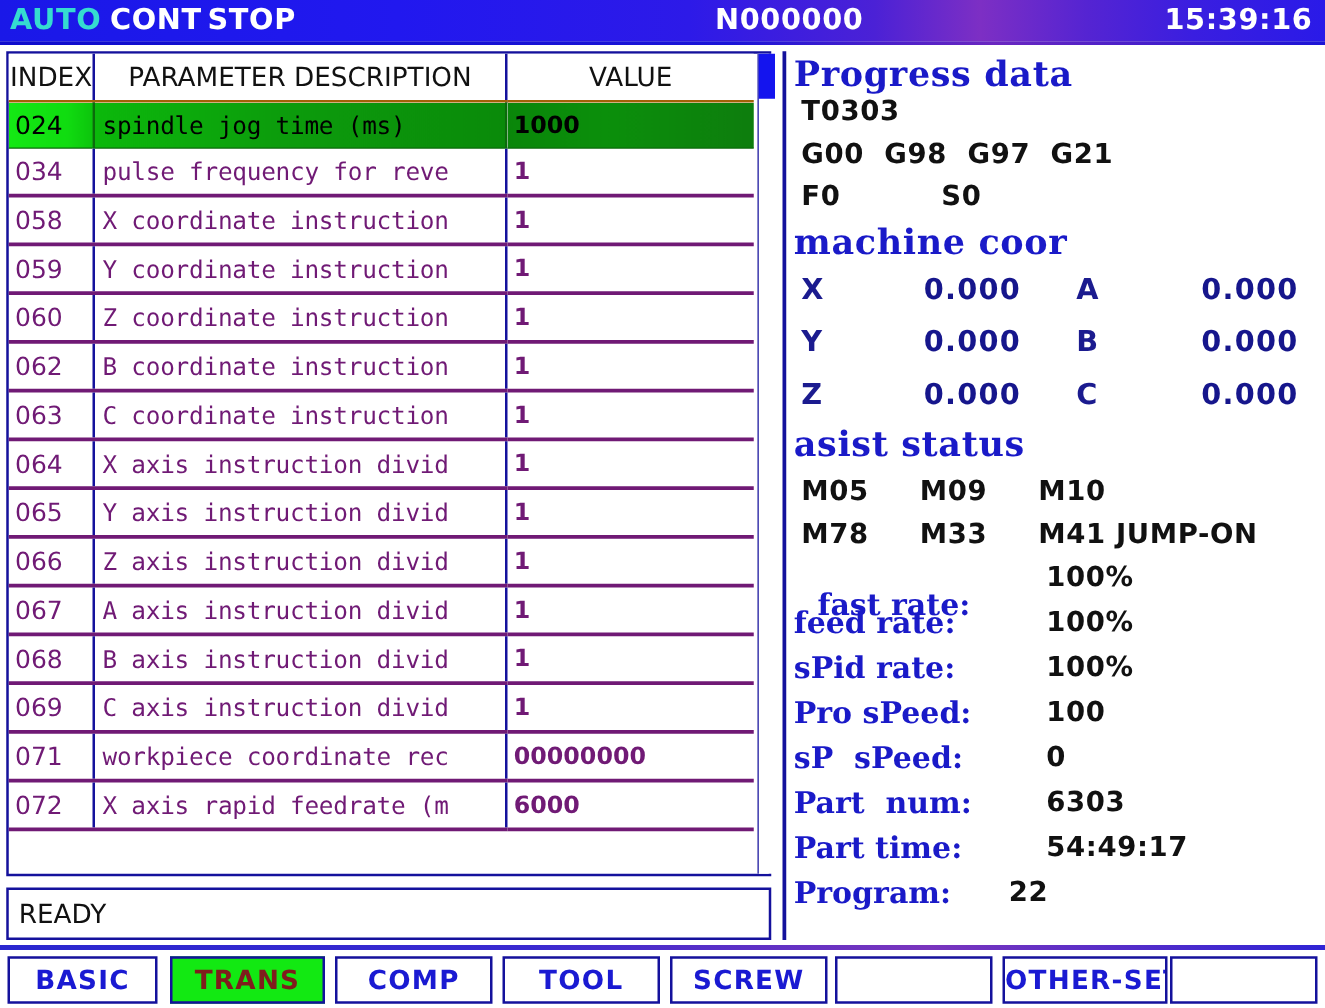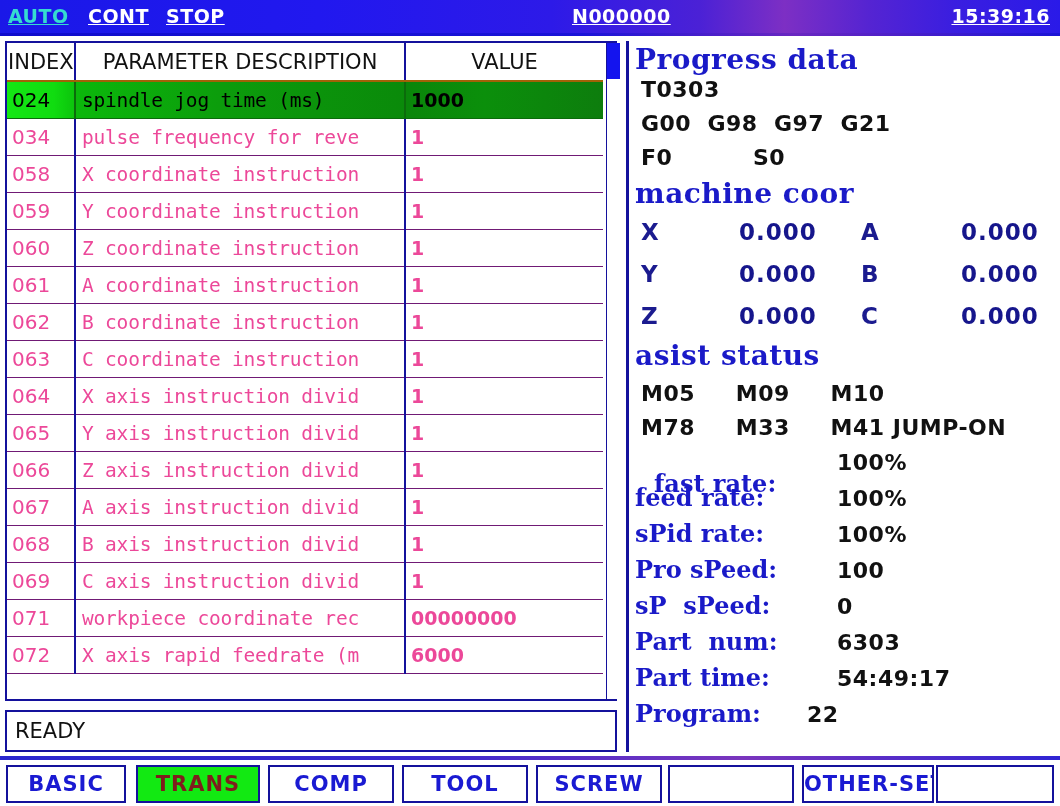--- a/index.html
+++ b/index.html
@@ -28,25 +28,24 @@
     background: linear-gradient(90deg,
         #1a18e8 0%, #2118ef 30%, #2d1ae8 52%,
         #4b21d6 66%, #7d2fc4 74%, #5524d2 82%,
         #3a1ee0 90%, #2a1ae8 100%);
     color: #ffffff;
   }
   #topbar .tb {
     position: absolute;
     font-family: "DejaVu Sans", sans-serif;
     font-weight: bold;
-    font-size: 19px;
+    font-size: 23px;
     line-height: 33px;
     letter-spacing: 0.5px;
     white-space: pre;
-    text-decoration: underline;
   }
   #tb-mode   { left: 8px;  color: #35dcd0; }
   #tb-cont   { left: 88px; color: #ffffff; }
   #tb-stop   { left: 166px; color: #ffffff; }
   #tb-block  { left: 572px; color: #ffffff; }
   #tb-clock  { right: 10px; color: #ffffff; }
 
   
   #topbar-edge {
     position: absolute;
@@ -84,23 +83,23 @@
     color: #111111;
     background: #ffffff;
     text-align: center;
     letter-spacing: 0px;
   }
   #ptable th.last { border-right: none; margin-left: 41px; }
 
   #ptable td {
     height: 36px;
     border-right: 2px solid #14119c;
-    border-bottom: 1px solid #701a75;
+    border-bottom: 3px solid #701a75;
     font-size: 19.5px;
-    color: #ec4899;
+    color: #701a75;
     background: #ffffff;
     white-space: nowrap;
     overflow: hidden;
     padding: 0;
   }
   #ptable td.last { border-right: none; margin-left: 36px; }
 
   #ptable td.idx  { text-align: left; padding-left: 5px; font-family: "DejaVu Sans", sans-serif; font-size: 20px; }
   #ptable td.desc { text-align: left; padding-left: 6px; letter-spacing: -0.2px; }
   #ptable td.val  { text-align: left; padding-left: 5px; font-family: "DejaVu Sans", sans-serif; font-weight: bold; font-size: 19px; }
@@ -289,25 +288,20 @@
             <td class="idx">059</td>
             <td class="desc">Y coordinate instruction</td>
             <td class="val last">1</td>
           </tr>
           <tr>
             <td class="idx">060</td>
             <td class="desc">Z coordinate instruction</td>
             <td class="val last">1</td>
           </tr>
           <tr>
-            <td class="idx">061</td>
-            <td class="desc">A coordinate instruction</td>
-            <td class="val last">1</td>
-          </tr>
-          <tr>
             <td class="idx">062</td>
             <td class="desc">B coordinate instruction</td>
             <td class="val last">1</td>
           </tr>
           <tr>
             <td class="idx">063</td>
             <td class="desc">C coordinate instruction</td>
             <td class="val last">1</td>
           </tr>
           <tr>

